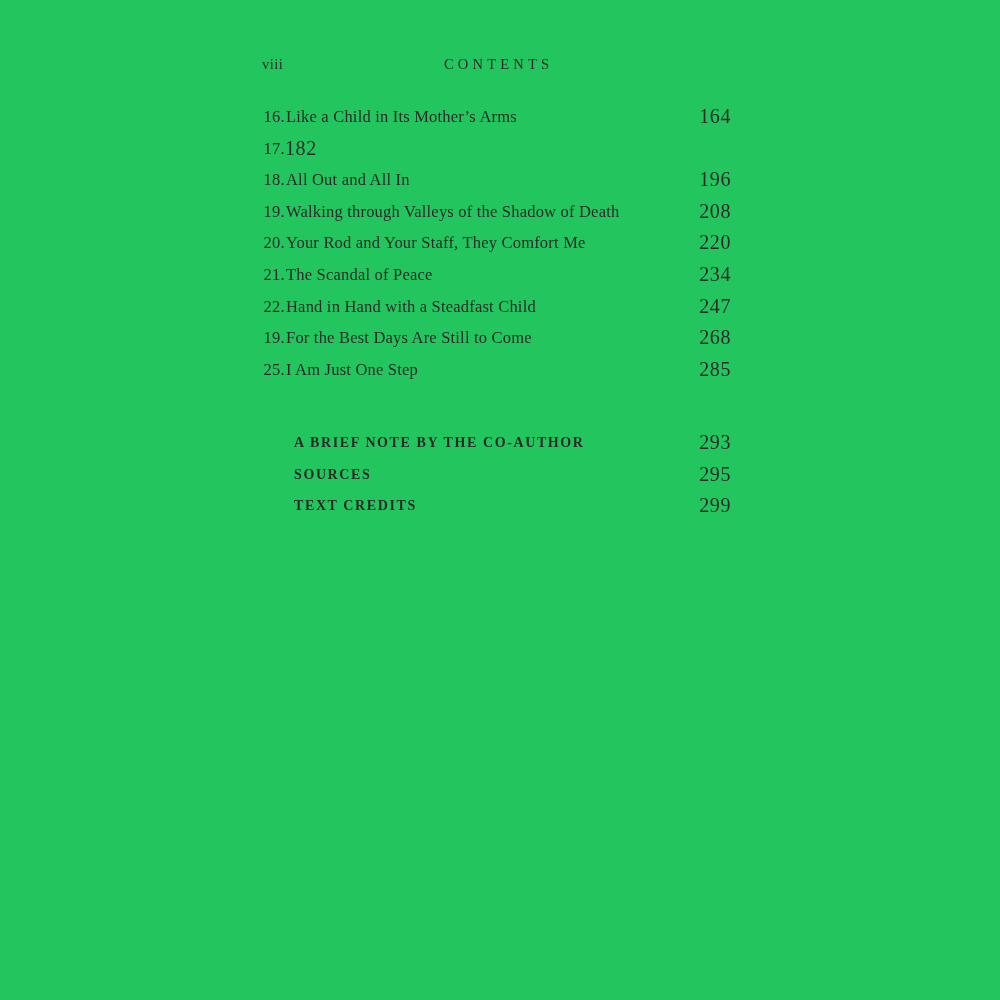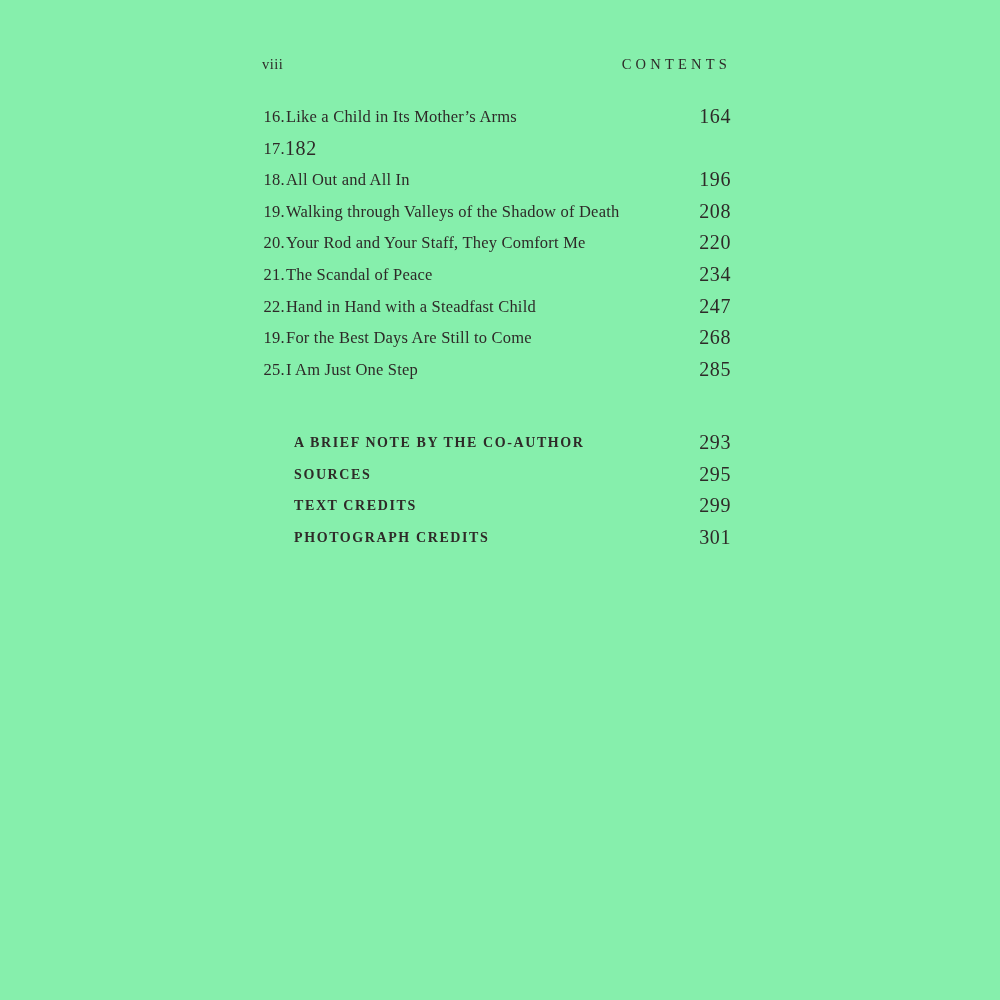--- a/index.html
+++ b/index.html
@@ -4,21 +4,21 @@
 <style>
   html, body {
     margin: 0;
     padding: 0;
     background: #ffffff;
   }
   .page {
     position: relative;
     width: 1000px;
     height: 1000px;
-    background: #86efac;
+    background: #22c55e;
     font-family: "Liberation Serif", serif;
     color: #2e2a28;
     overflow: hidden;
   }
   .content {
     position: absolute;
     left: 262px;
     top: 0;
     width: 469px;
     height: 100%;
@@ -34,21 +34,21 @@
   }
   .folio {
     position: absolute;
     left: 0;
     top: 0;
     letter-spacing: 0.5px;
   }
   .head-title {
     display: block;
     width: 100%;
-    text-align: right;
+    text-align: center;
     letter-spacing: 4.2px;
     text-indent: 4.2px;
   }
   .toc-list {
     position: absolute;
     left: 0;
     width: 100%;
   }
   #chapters { top: 101px; }
   #backmatter { top: 427px; }
@@ -149,20 +149,16 @@
           <span class="pageno">293</span>
         </div>
         <div class="row bm-row">
           <span class="title">SOURCES</span>
           <span class="pageno">295</span>
         </div>
         <div class="row bm-row">
           <span class="title">TEXT CREDITS</span>
           <span class="pageno">299</span>
         </div>
-        <div class="row bm-row">
-          <span class="title">PHOTOGRAPH CREDITS</span>
-          <span class="pageno">301</span>
-        </div>
       </div>
 
   </div>
 </div>
 
 </body></html>

